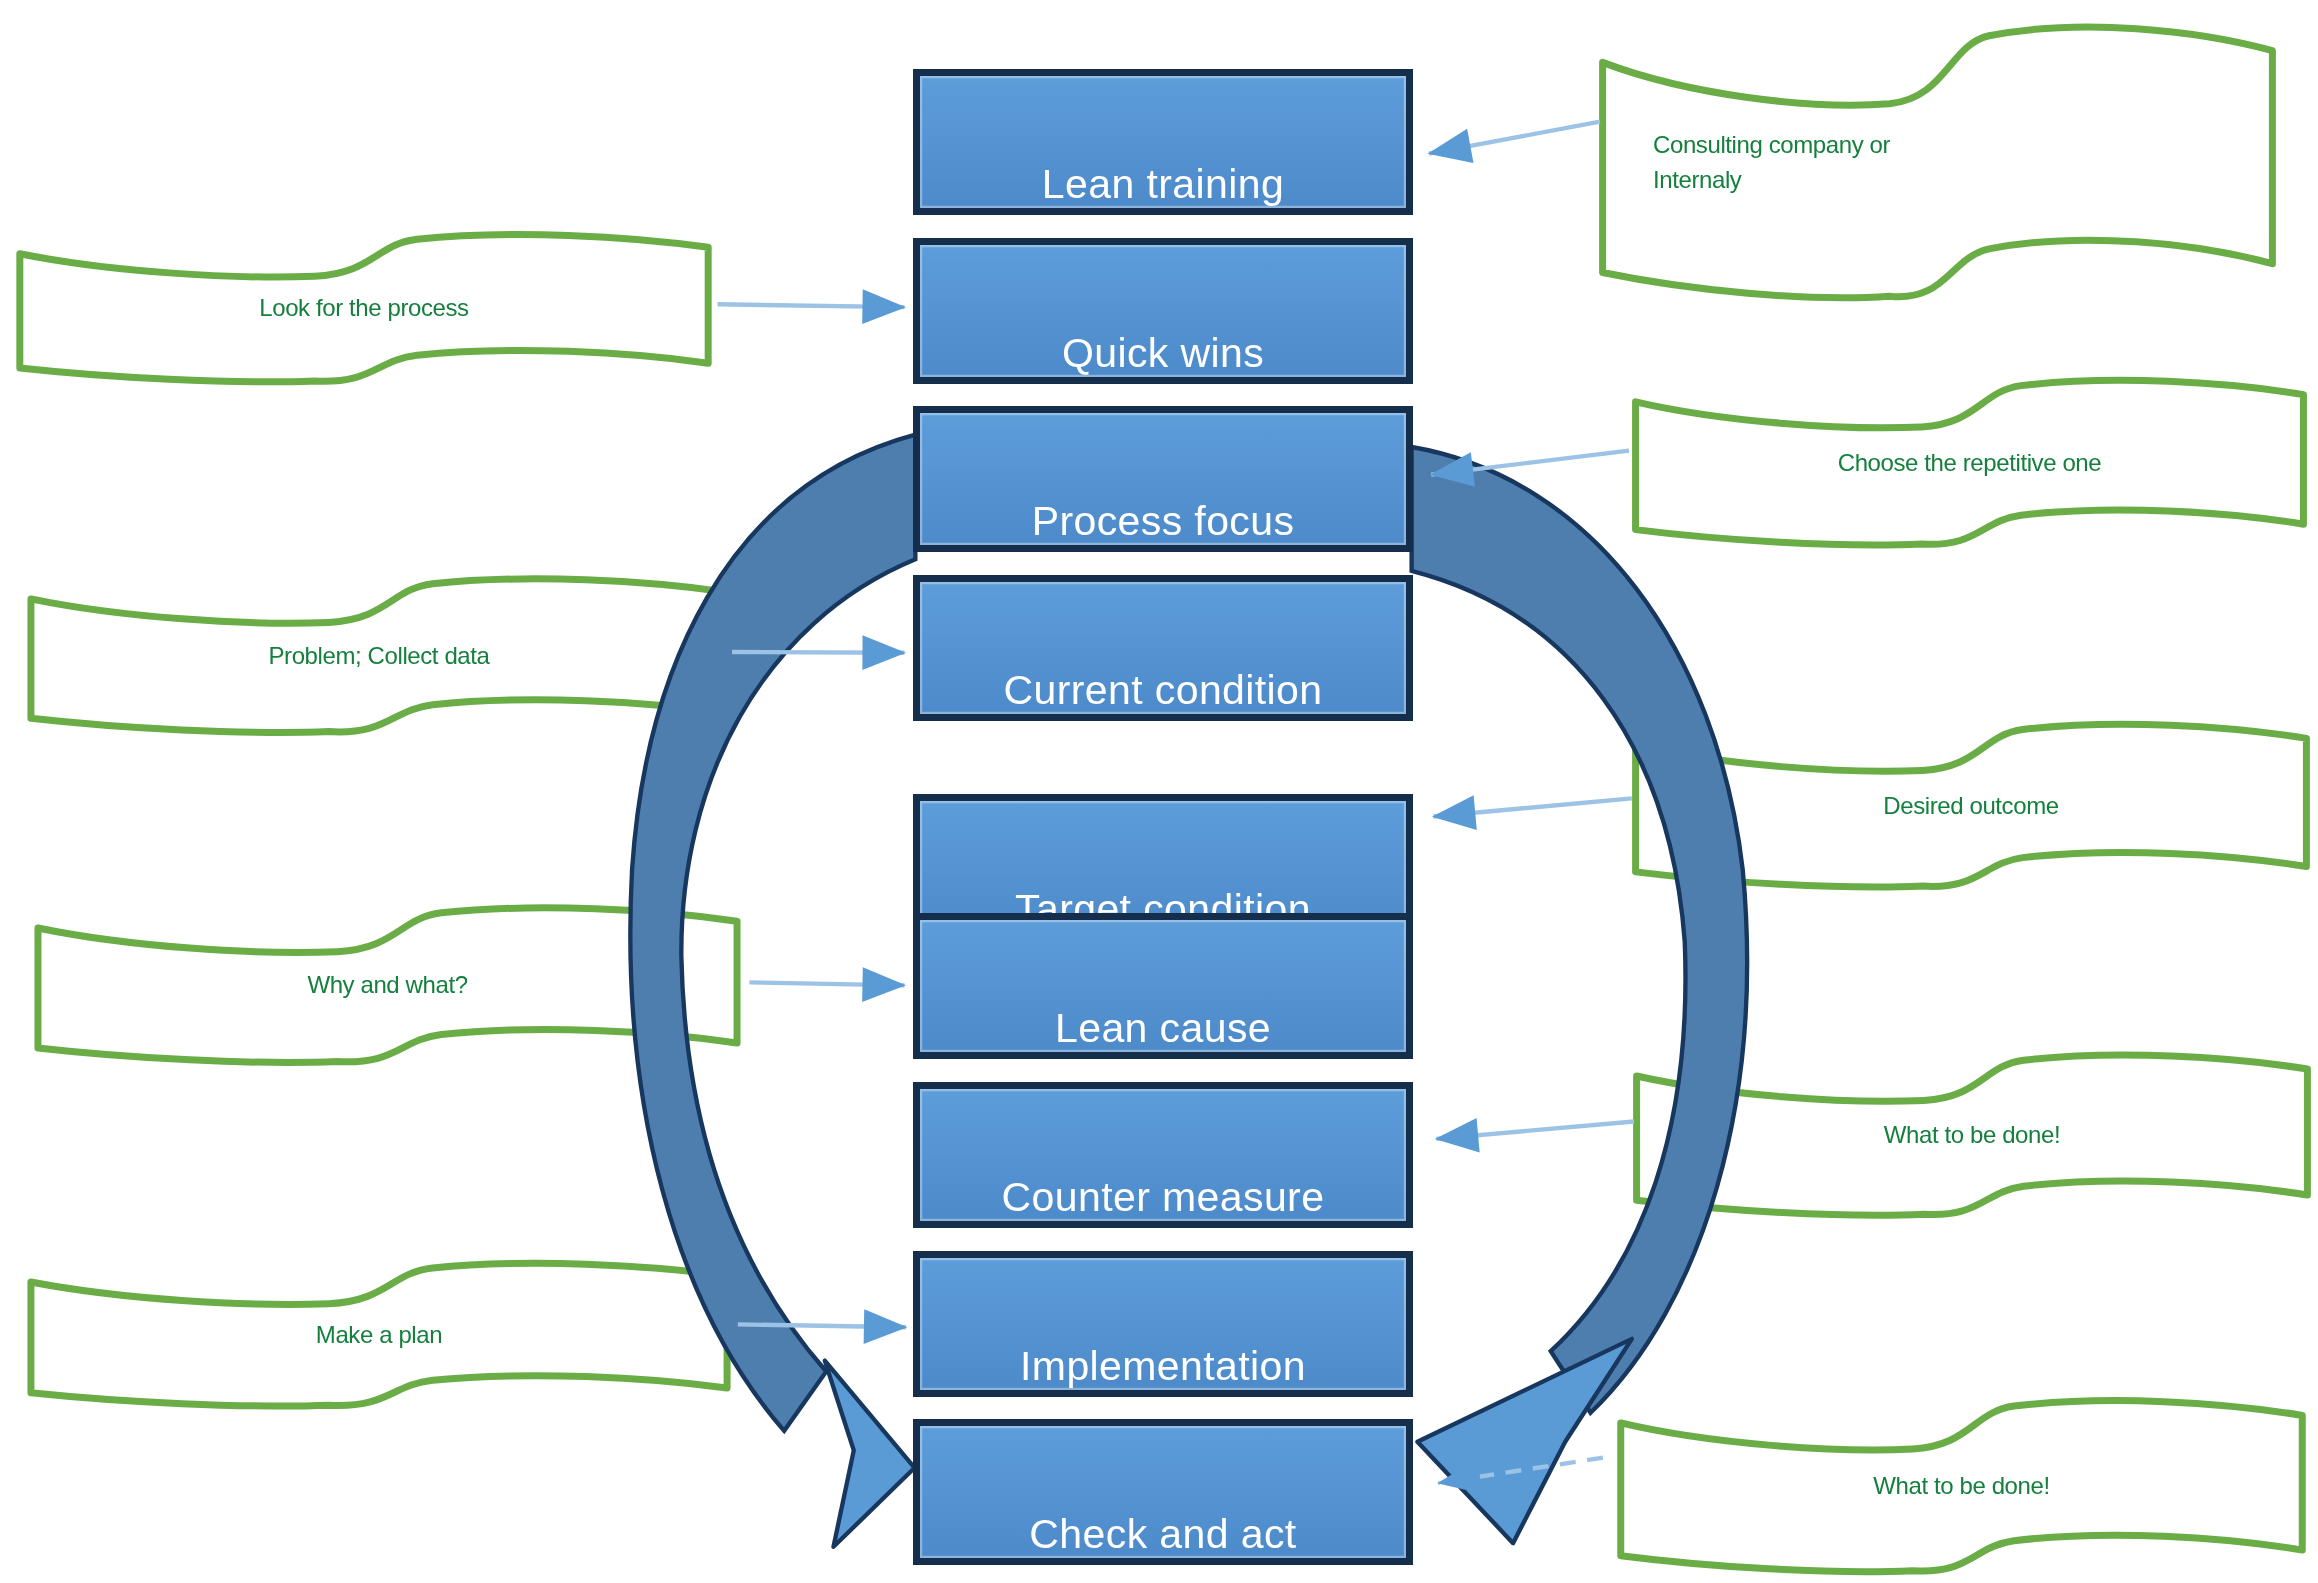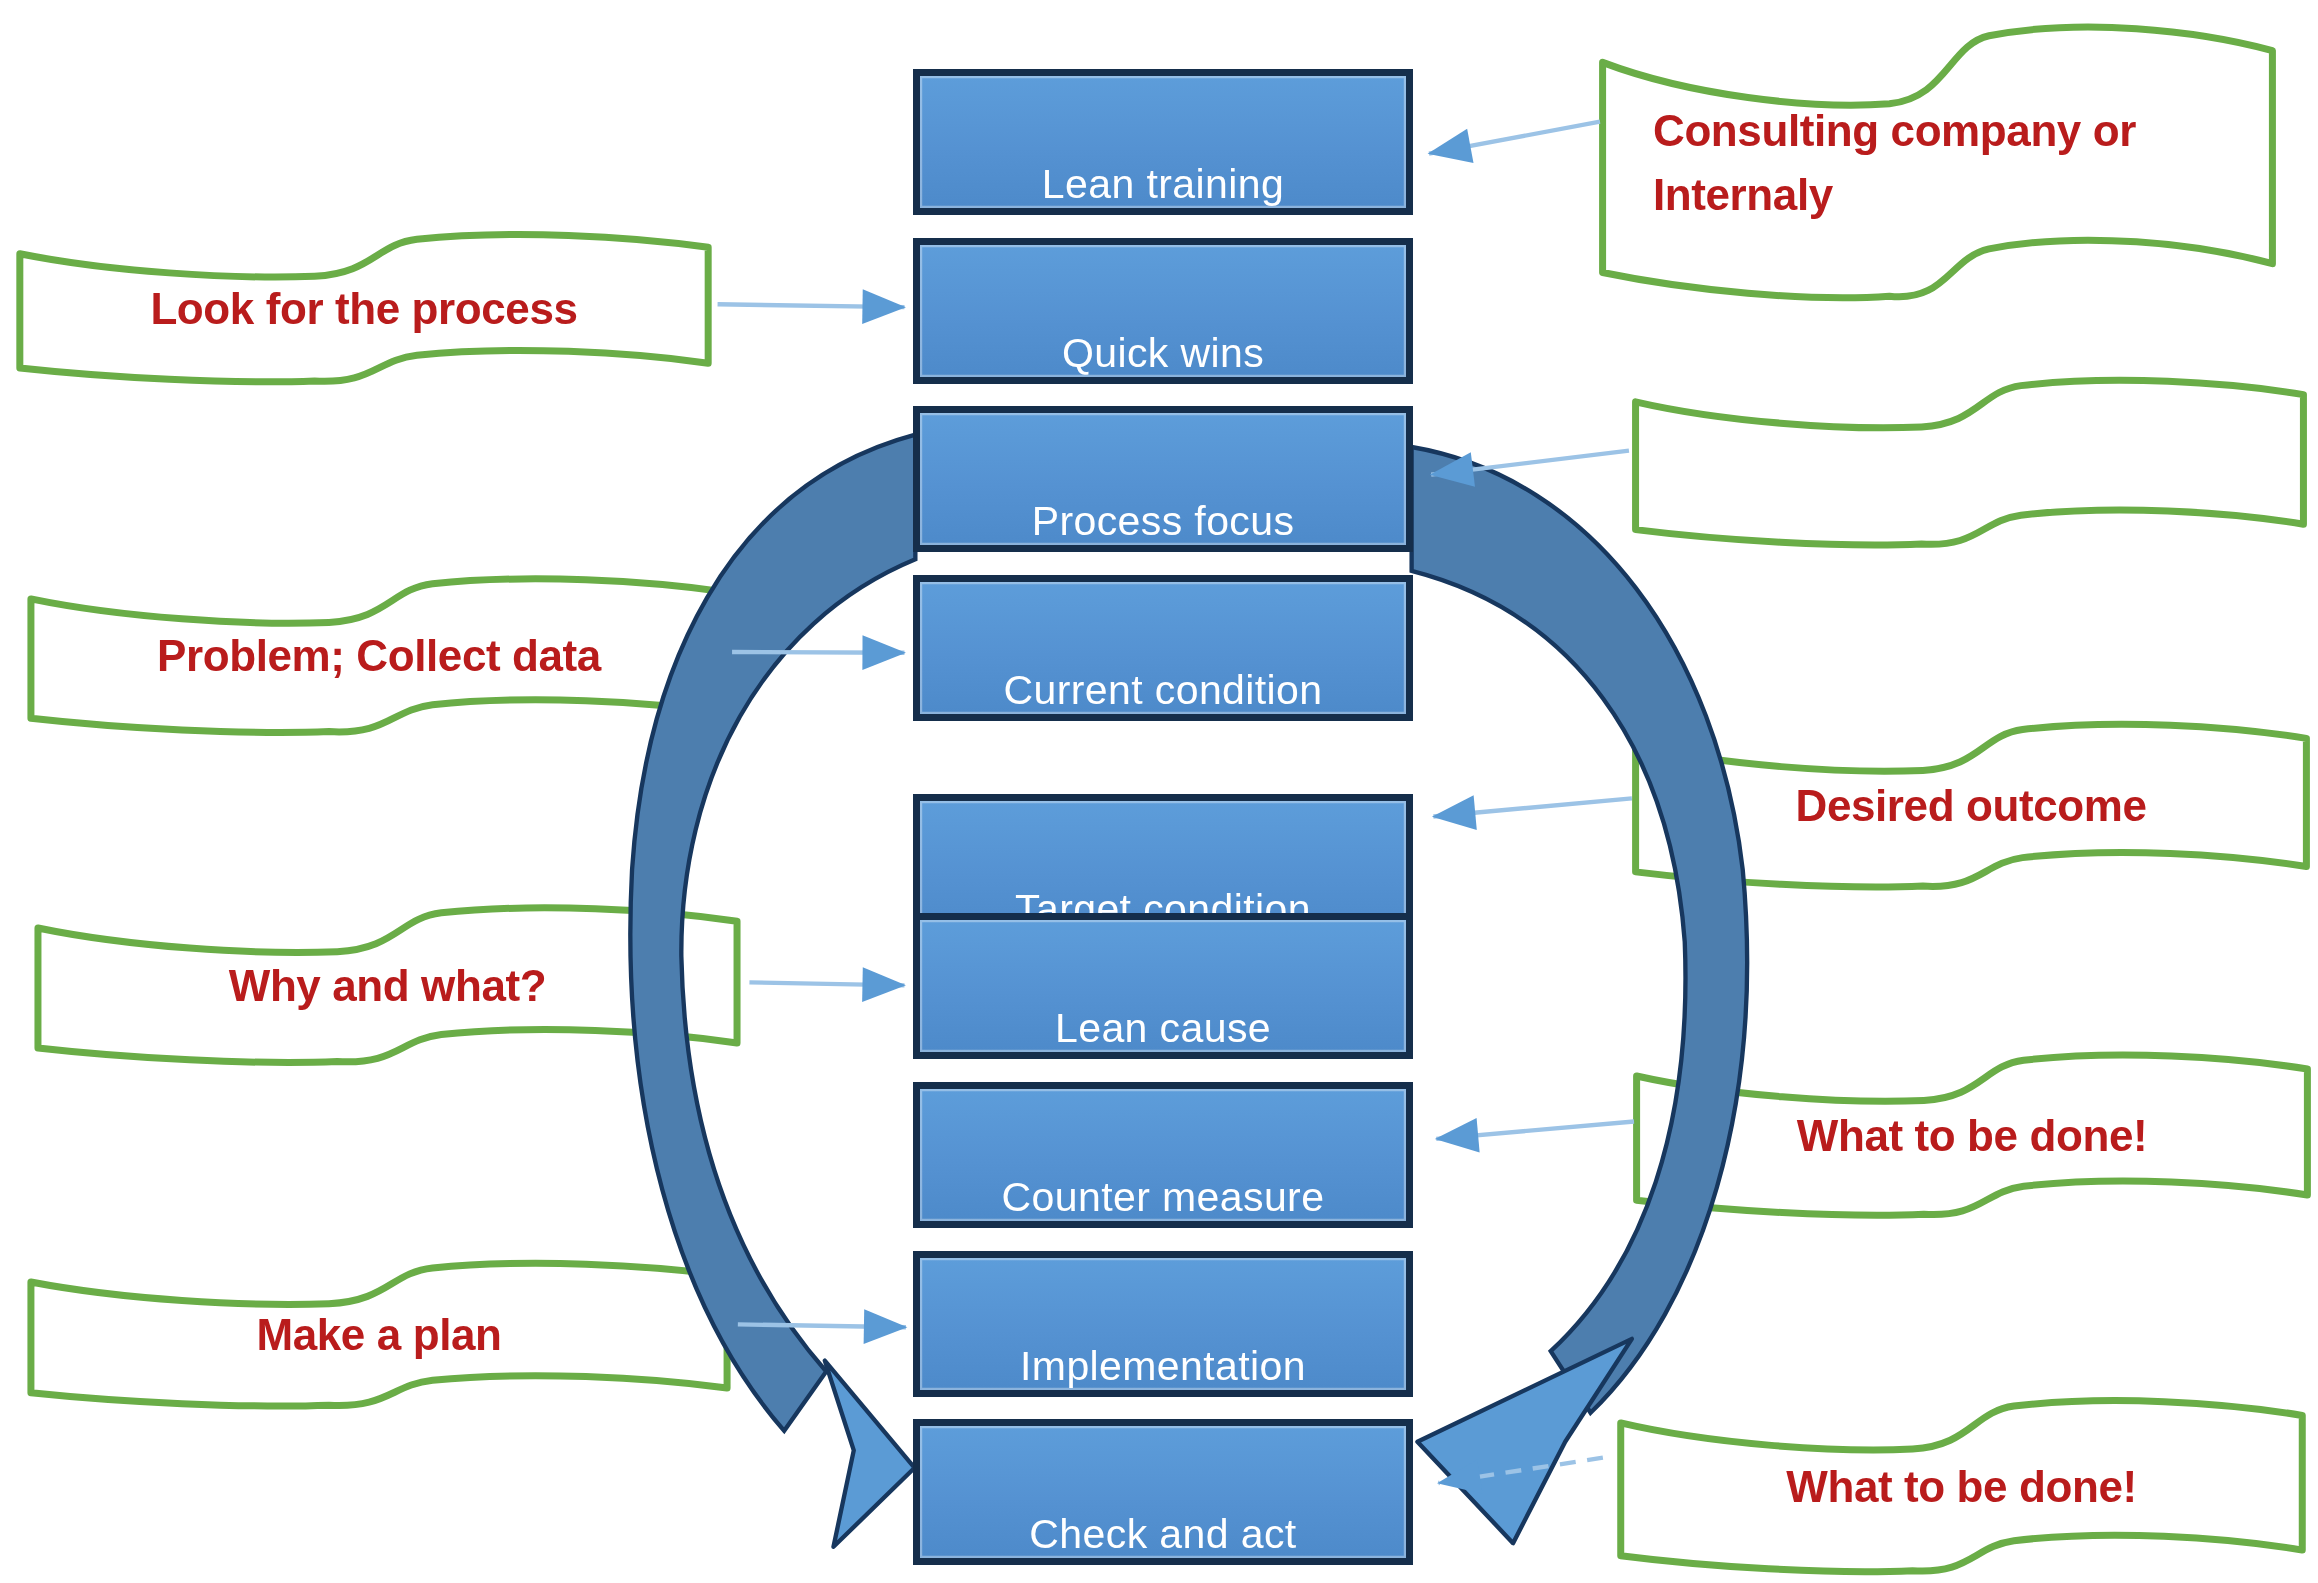--- a/index.html
+++ b/index.html
@@ -45,23 +45,23 @@
     justify-content: center;
   }
   .banner svg.wave {
     position: absolute;
     left: 0; top: 0;
     width: 100%; height: 100%;
     overflow: visible;
   }
   .banner .lbl {
     position: relative;
-    color: #b91c1c;
-    font-size: 44px;
-    font-weight: 700;
+    color: #15803d;
+    font-size: 24px;
+    font-weight: 400;
     letter-spacing: -0.4px;
     text-align: center;
     line-height: 1.45;
   }
   .banner.align-left { justify-content: flex-start; }
   .banner.align-left .lbl { text-align: left; padding-left: 59px; }
 
   svg .band { fill: #4d7eae; stroke: #17375e; stroke-width: 6; }
   svg .band-head { fill: #5b9bd5; stroke: #17375e; stroke-width: 6; stroke-linejoin: round; }
   svg .band-fold { fill: #3f6f9f; stroke: #17375e; stroke-width: 5; }
@@ -110,20 +110,21 @@
       <span class="lbl">
         <div>Consulting company or</div>
         <div>Internaly</div>
       </span>
     </div>
 
     <div class="banner" style="left:1627px; top:373px; width:685px; height:180px;">
       <svg class="wave" viewBox="0 0 400 100" preserveAspectRatio="none">
         <path d="M 5,16 C 55,27 125,32 172,30 C 205,28 207,10 230,7 C 284,1 350,5 395,12 L 395,84 C 350,77 284,73 230,79 C 207,82 205,97 172,95 C 125,97 55,93 5,87 Z" fill="#ffffff" stroke="#6aad47" stroke-width="7" stroke-linejoin="round" vector-effect="non-scaling-stroke"></path>
       </svg>
+      <span class="lbl">Choose the repetitive one</span>
     </div>
 
     <div class="banner" style="left:1627px; top:717px; width:688px; height:178px;">
       <svg class="wave" viewBox="0 0 400 100" preserveAspectRatio="none">
         <path d="M 5,16 C 55,27 125,32 172,30 C 205,28 207,10 230,7 C 284,1 350,5 395,12 L 395,84 C 350,77 284,73 230,79 C 207,82 205,97 172,95 C 125,97 55,93 5,87 Z" fill="#ffffff" stroke="#6aad47" stroke-width="7" stroke-linejoin="round" vector-effect="non-scaling-stroke"></path>
       </svg>
       <span class="lbl">Desired outcome</span>
     </div>
 
     <div class="banner" style="left:1628px; top:1048px; width:688px; height:175px;">

